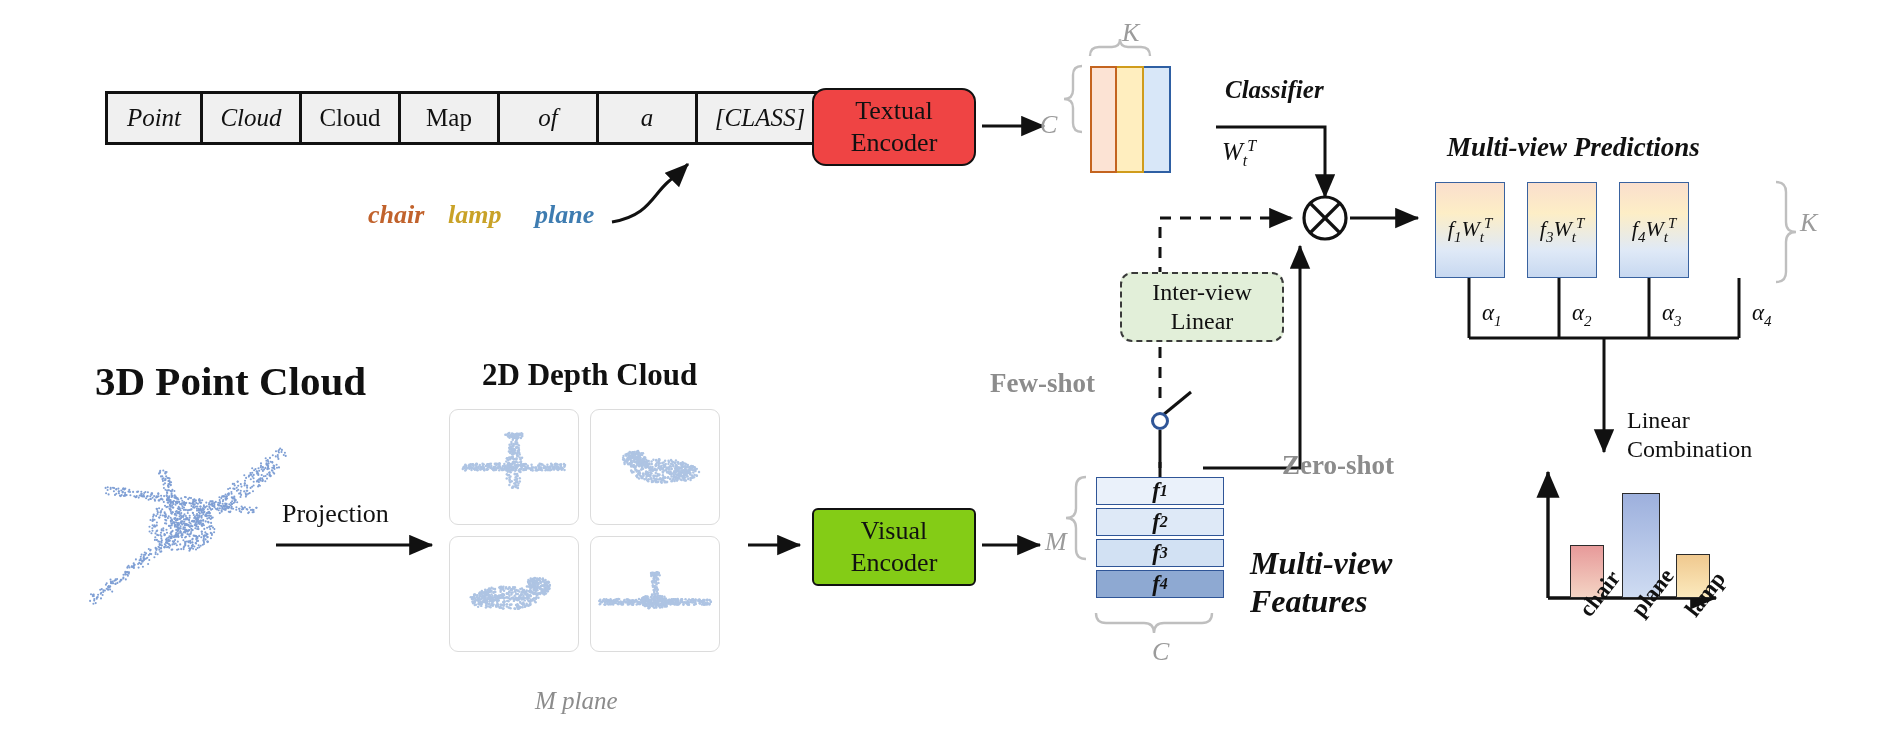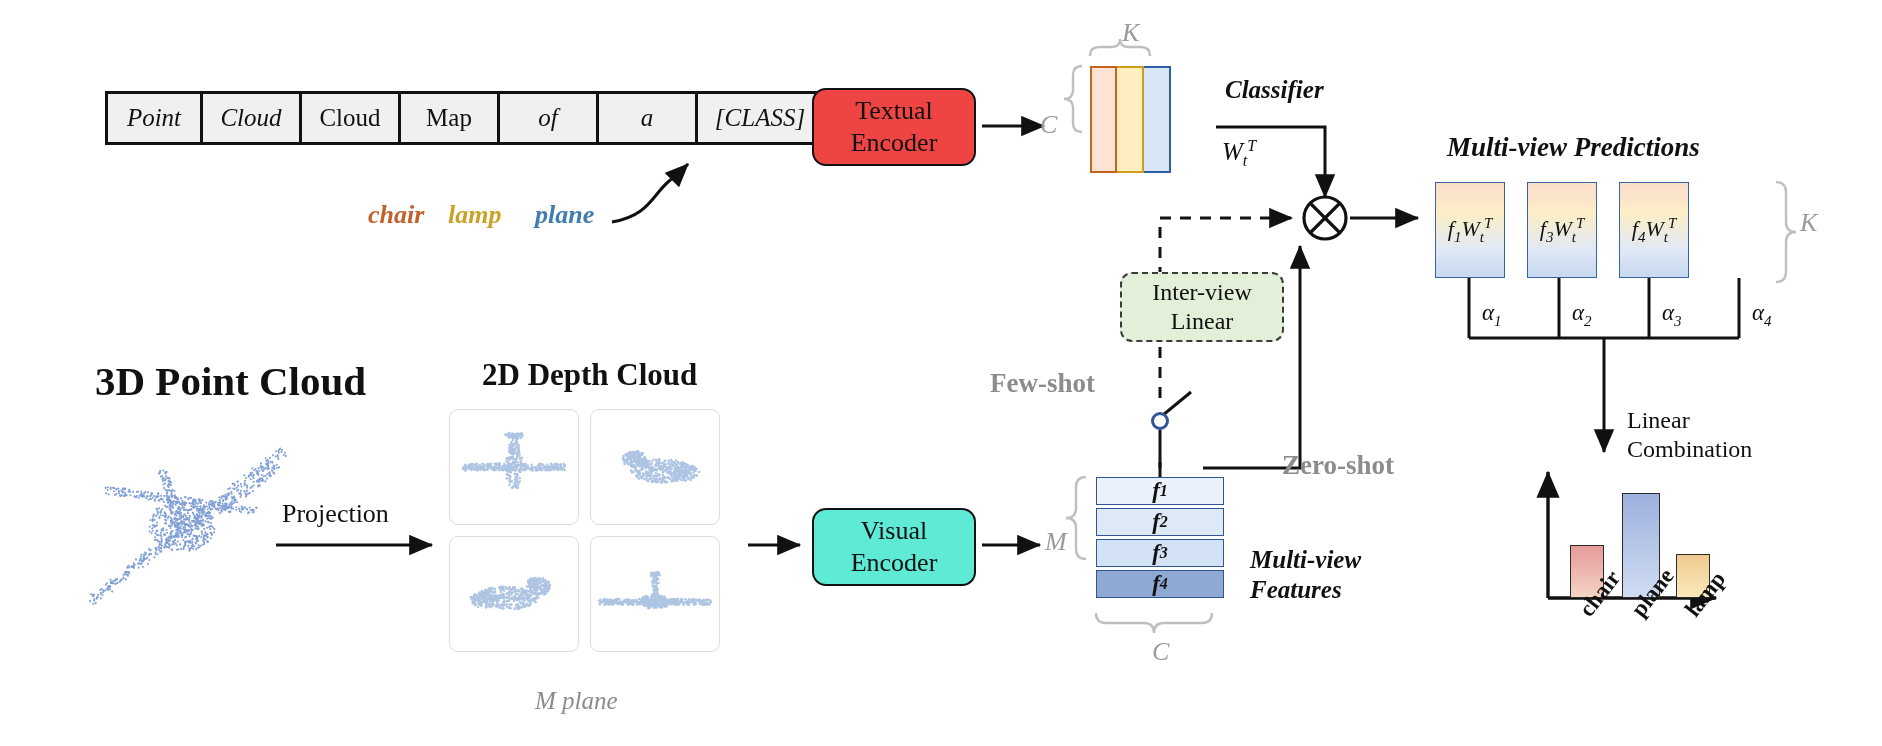--- a/index.html
+++ b/index.html
@@ -20,21 +20,21 @@
   .classword{font-size:26px;font-style:italic;font-weight:600;}
   #word-chair{left:368px;top:200px;color:#c1622c;}
   #word-lamp{left:448px;top:200px;color:#c9a227;}
   #word-plane{left:535px;top:200px;color:#3e7cb1;}
 
   
   .enc-box{border:2.5px solid #111;border-radius:14px;text-align:center;
            font-size:26px;line-height:1.22;display:flex;align-items:center;
            justify-content:center;flex-direction:column;}
   #textual-encoder{left:812px;top:88px;width:160px;height:74px;background:#ef4444;}
-  #visual-encoder{left:812px;top:508px;width:160px;height:74px;background:#5eead4;}
+  #visual-encoder{left:812px;top:508px;width:160px;height:74px;background:#84cc16;border-radius:6px;}
 
   
   #classifier-matrix{left:1090px;top:66px;display:flex;height:107px;}
   .cl-col{width:27px;height:107px;box-sizing:border-box;}
   #cl-col-0{background:#fce3d4;border:2px solid #c4641f;}
   #cl-col-1{background:#ffeebf;border:2px solid #d09c1b;border-left:none;}
   #cl-col-2{background:#d8e7f8;border:2px solid #2e5fa3;border-left:none;}
 
   .glabel{color:#9b9b9b;font-style:italic;font-size:26px;}
 
@@ -57,21 +57,21 @@
 
   
   #feature-stack{left:1096px;top:477px;width:128px;}
   .feat{height:28px;box-sizing:border-box;border:1.7px solid #2f5597;
         display:flex;align-items:center;justify-content:center;
         font-size:23px;font-style:italic;font-weight:600;margin-bottom:3px;}
   #feat-0{background:#eaf1fa;}
   #feat-1{background:#dee9f7;}
   #feat-2{background:#d2e1f3;}
   #feat-3{background:#8ea9d2;margin-bottom:0;}
-  #mv-features-label{left:1250px;top:545px;font-size:25px;font-style:italic;
+  #mv-features-label{left:1250px;top:545px;font-size:32px;font-style:italic;
                      font-weight:600;line-height:1.18;text-align:left;}
 
   
   #mvp-title{left:1447px;top:132px;font-size:27px;font-style:italic;font-weight:600;}
   #pred-row{left:1435px;top:182px;display:flex;gap:22px;}
   .pred{width:68px;height:94px;border:1.8px solid #39629f;
         background:linear-gradient(to bottom,#fadfcd 0%,#fdeec6 32%,#dfe9f7 72%,#c7d8f0 100%);
         display:flex;align-items:center;justify-content:center;
         font-size:22px;font-style:italic;}
   .alpha{font-size:23px;font-style:italic;}

